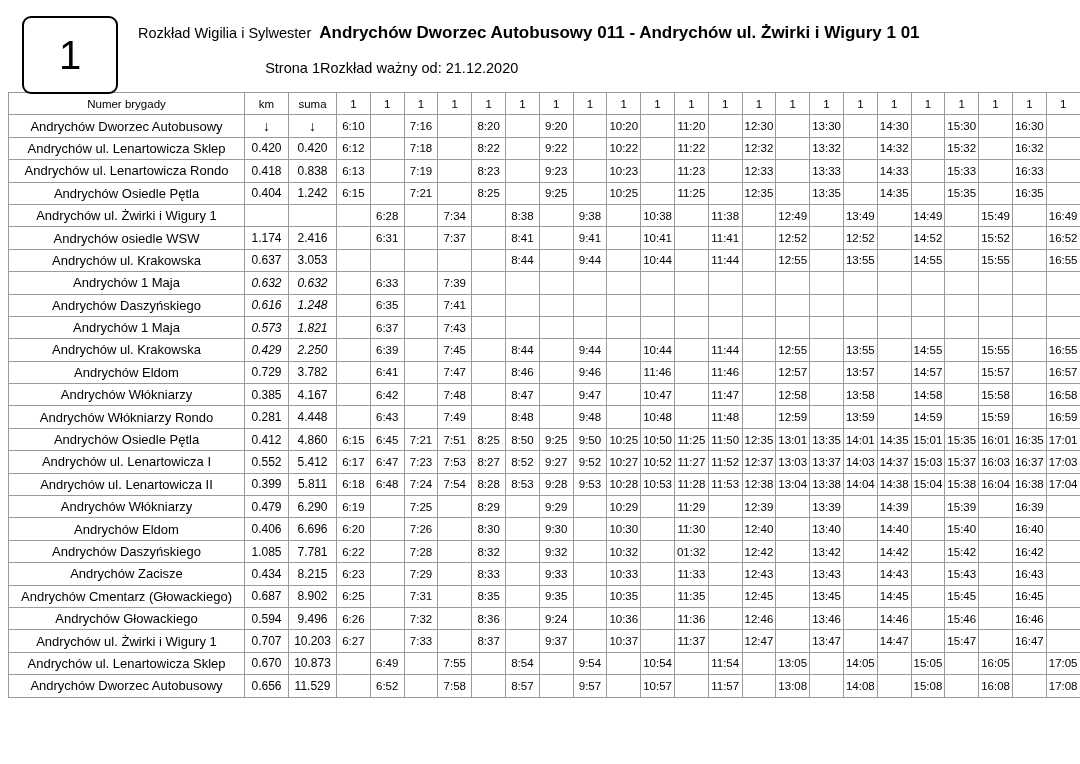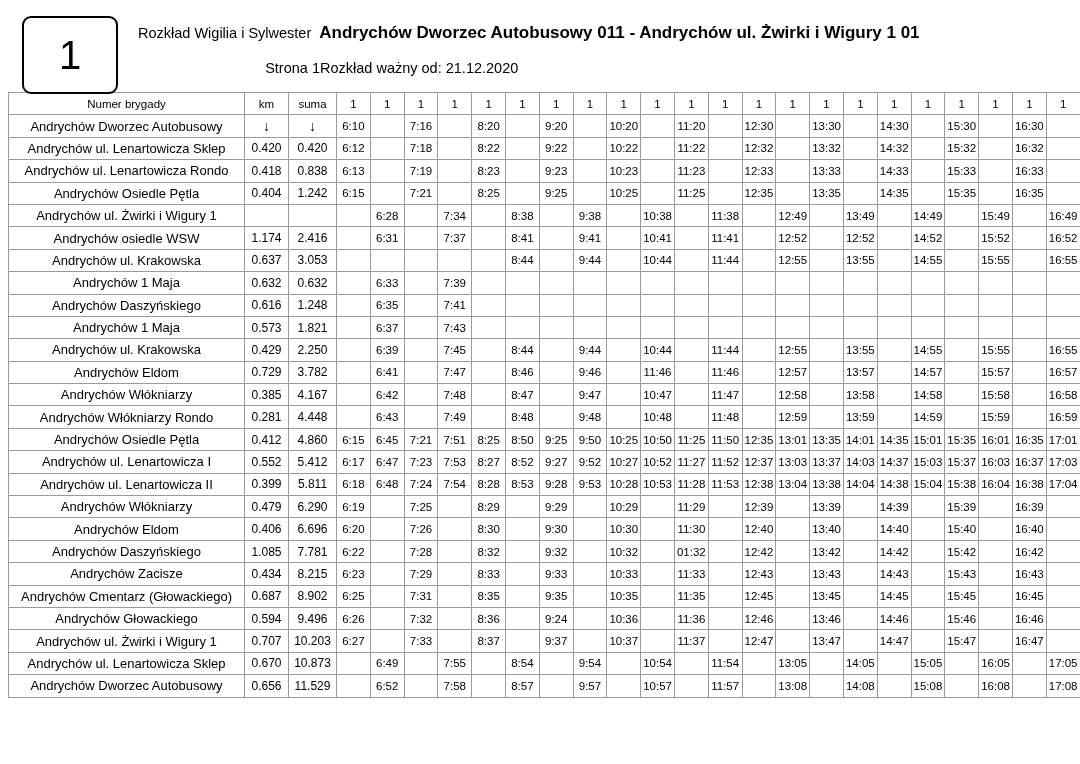--- a/index.html
+++ b/index.html
@@ -63,21 +63,21 @@
   col.c-stop { width:236px; }
   col.c-km   { width:44px; }
   col.c-suma { width:48px; }
   col.c-time { width:33.8px; }
 
   td.stop {
     text-align:left; padding-left:5px;
     font-weight:bold; font-size:13px;
   }
   td.km, td.suma { font-size:12px; }
-  tr.italic td.km, tr.italic td.suma { }
+  tr.italic td.km, tr.italic td.suma { font-style:italic; }
   td.arrow { font-size:14px; font-weight:bold; line-height:1; }
 
   
   td.t1, th.t1 { border-left:2px solid #000; }
   
   td.tlast, th.tlast { border-right:2px solid #000; }
   
   thead th { border-top:2px solid #000; }
   thead th.h-stop, thead th.h-km, thead th.h-suma { border-top:2px solid #000; }
   tbody tr:last-child td { border-bottom:2px solid #000; }

